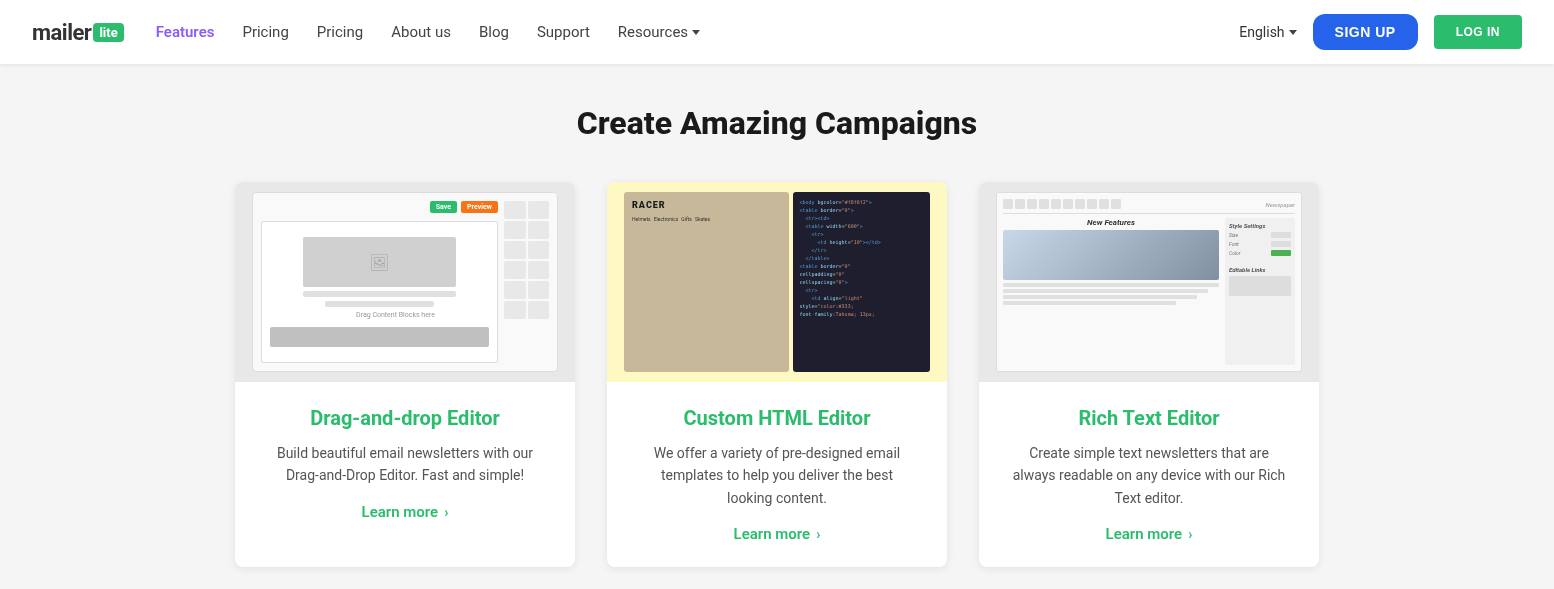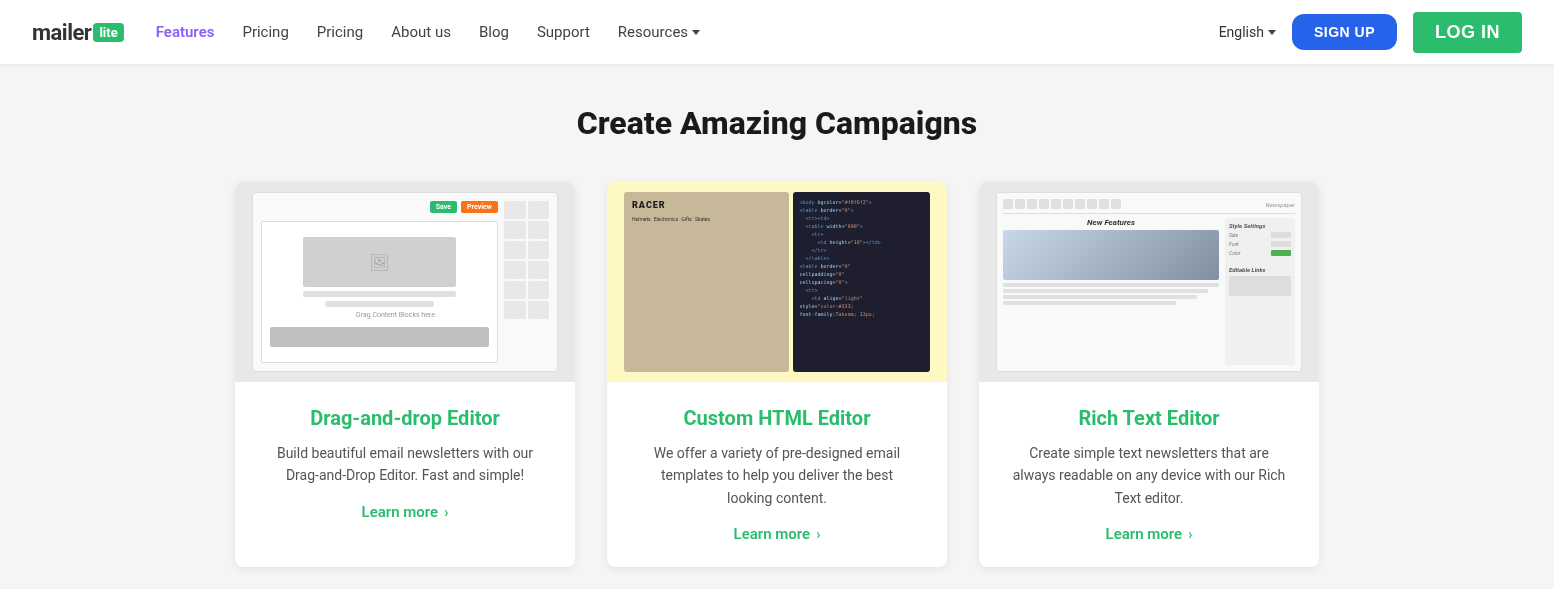--- a/index.html
+++ b/index.html
@@ -89,21 +89,21 @@
       font-weight: 700;
       cursor: pointer;
       letter-spacing: 0.5px;
     }
     .btn-login {
       background: #2bbc6e;
       color: #fff;
       border: none;
       padding: 10px 22px;
       border-radius: 4px;
-      font-size: 18px;
+      font-size: 12px;
       font-weight: 700;
       cursor: pointer;
       letter-spacing: 0.5px;
     }
 
     
     .main-content {
       padding: 40px 32px 60px;
       background: #f5f5f5;
     }

